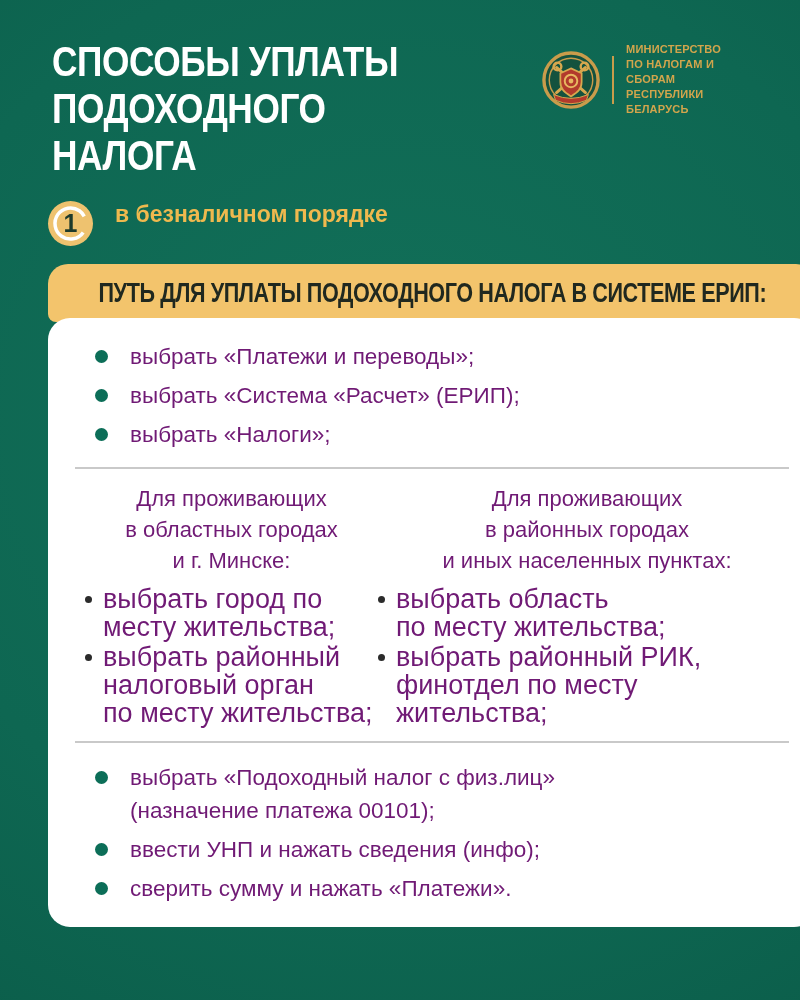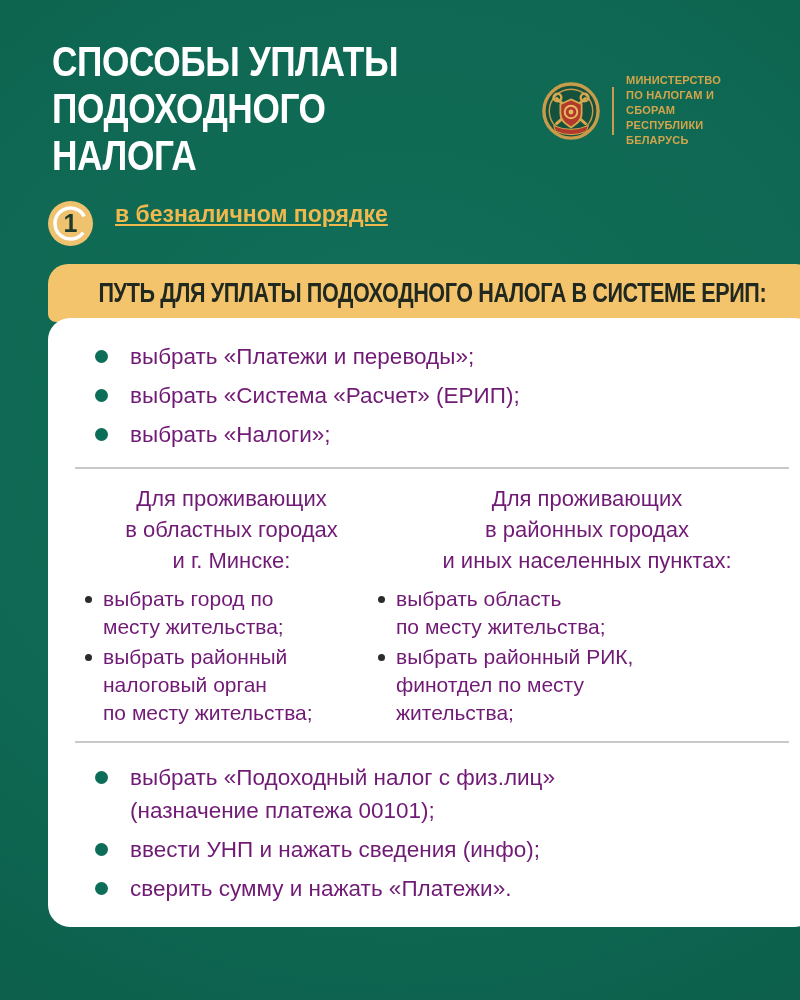--- a/index.html
+++ b/index.html
@@ -7,21 +7,21 @@
   body { font-family:"Liberation Sans", sans-serif; }
 
   .poster{
     width:800px; height:1000px; position:relative; overflow:hidden;
     background:
       radial-gradient(115% 85% at 50% 42%, #127059 0%, #0e6752 55%, #0a5a47 100%);
   }
 
   
   .top{
-    display:flex; justify-content:space-between; align-items:center;
+    display:flex; justify-content:space-between; align-items:flex-start;
     padding:38px 34px 0 52px;
   }
   .title{
     color:#ffffff; font-weight:bold; font-size:42px; line-height:47px;
     white-space:pre-line; letter-spacing:-0.5px;
     transform:scaleX(0.84); transform-origin:top left;
   }
   .brand{ display:flex; align-items:center; gap:12px; margin-top:4px; }
   .brand-emblem{ width:58px; height:58px; flex:none; }
   .brand-sep{ width:2px; height:48px; background:#c99c4b; flex:none; }
@@ -37,21 +37,21 @@
   .num-circle{
     position:relative; width:45px; height:45px; flex:none; margin-top:2px;
     background:#eec26f; border-radius:50%;
   }
   .num-circle svg{ position:absolute; inset:0; }
   .num{
     position:absolute; inset:0; display:flex; align-items:center; justify-content:center;
     color:#1d3a2b; font-weight:bold; font-size:25px;
   }
   .method-text{ font-size:23px; line-height:33px; color:#eef4f0; }
-  .hl{ color:#efb94e; font-weight:bold;text-decoration:underline; }
+  .hl{ color:#efb94e; font-weight:bold; }
   .method-text .desc{ white-space:pre-line; }
   .method-1 .hl{ display:block; font-size:23px; line-height:30px; margin-bottom:2px; }
 
   
   .card-group{ margin:18px 42px 0 48px; width:768px; }
   .band{
     background:#f3c46c; border-radius:20px 20px 8px 8px;
     height:58px; display:flex; align-items:center; justify-content:center;
     margin-bottom:-4px; position:relative; z-index:0;
   }
@@ -75,21 +75,21 @@
 
   .cols{ display:flex; padding:12px 20px 10px 37px; }
   .col{ width:293px; }
   .col + .col{ width:auto; flex:1; }
   .col-heading{
     font-size:22px; font-weight:normal; line-height:31px; margin-bottom:9px;
     white-space:pre-line;
     text-align:center;
   }
   .col ul{ list-style:none; }
-  .col li{ display:flex; gap:11px; font-size:21px; line-height:28px; margin:2px 0; }
+  .col li{ display:flex; gap:11px; font-size:27px; line-height:28px; margin:2px 0; }
   .col .sdot{
     width:7px; height:7px; border-radius:50%; background:#2b2b2b;
     flex:none; margin-top:11px;
   }
   .col .sub-text{ white-space:pre-line; }
 </style>
 </head>
 <body>
 
 <div class="poster">

